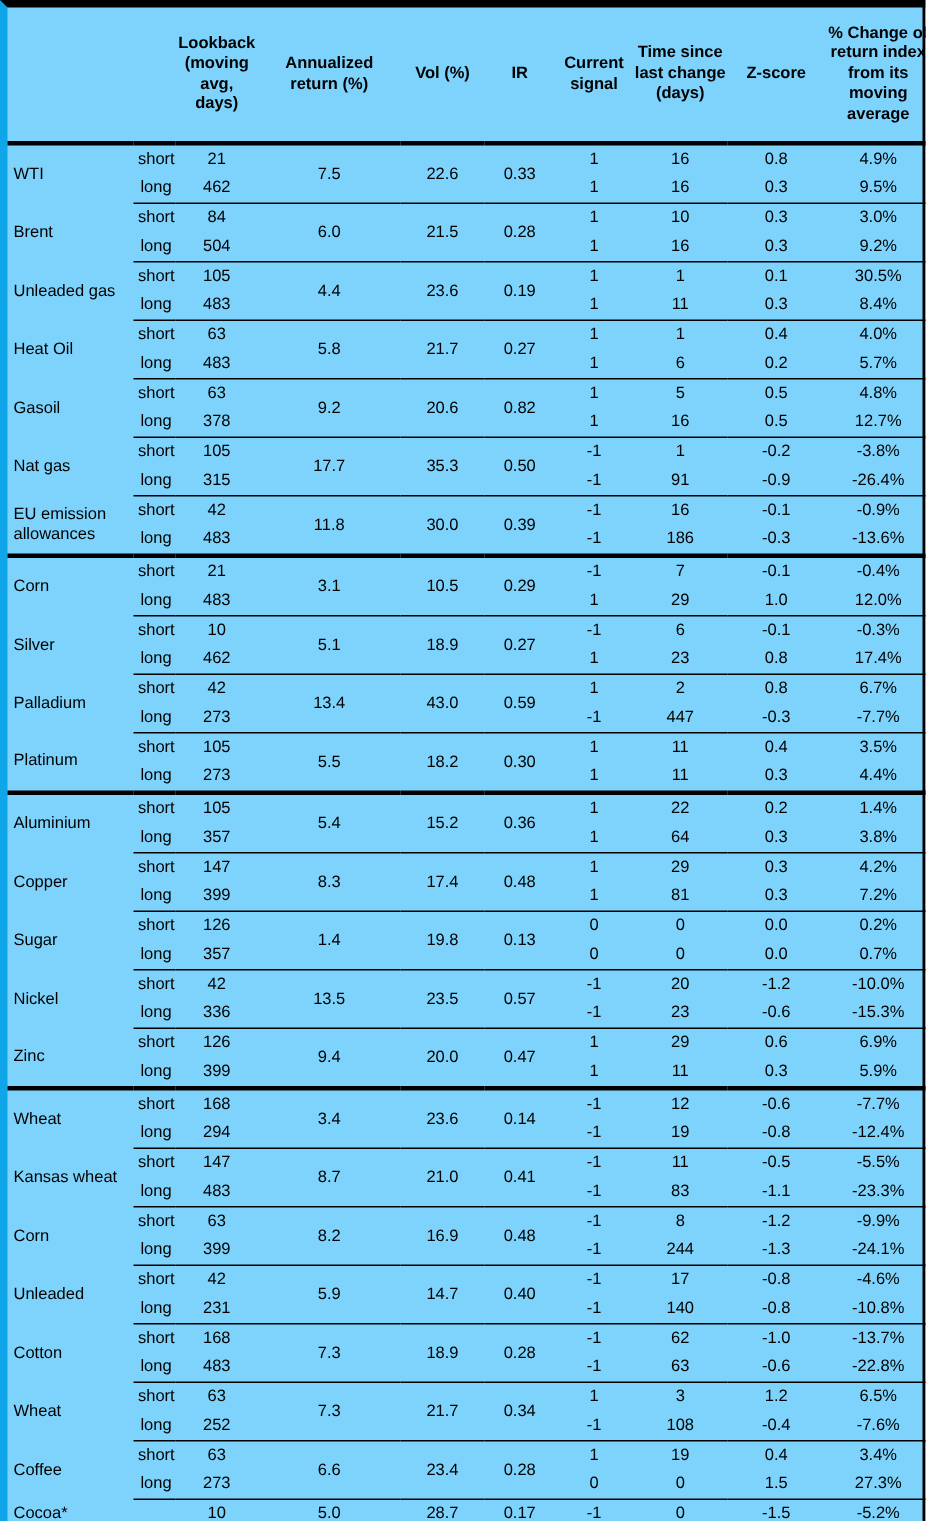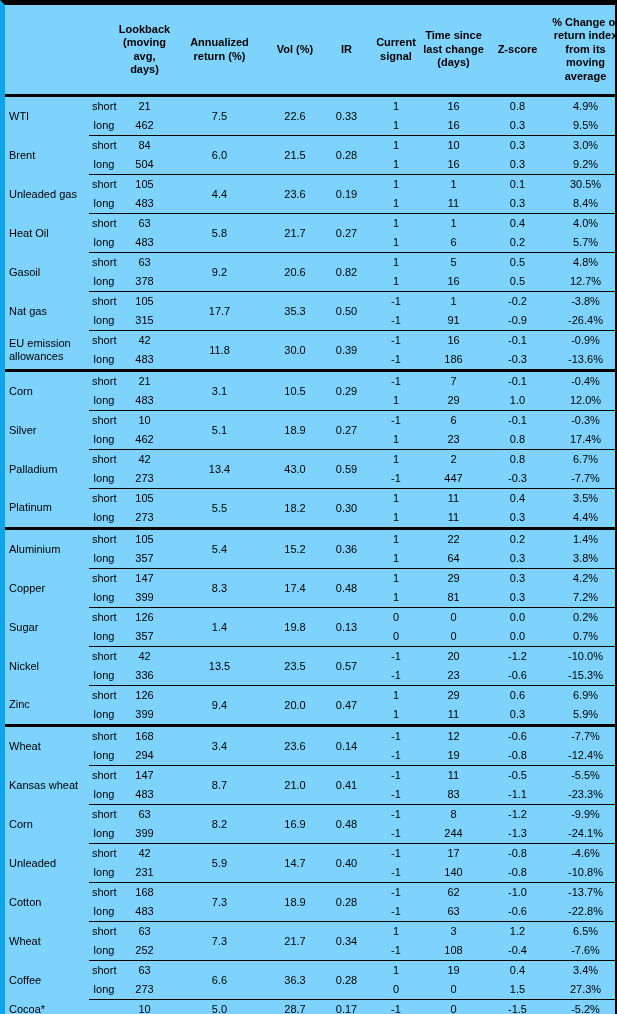--- a/index.html
+++ b/index.html
@@ -533,21 +533,21 @@
           <td class="num">-1</td>
           <td class="num">108</td>
           <td class="num">-0.4</td>
           <td class="num">-7.6%</td>
         </tr>
         <tr class="block-start">
           <td class="name" rowspan="2">Coffee</td>
           <td class="pos">short</td>
           <td class="num">63</td>
           <td class="num" rowspan="2">6.6</td>
-          <td class="num" rowspan="2">36.3</td>
+          <td class="num" rowspan="2">23.4</td>
           <td class="num" rowspan="2">0.28</td>
           <td class="num">1</td>
           <td class="num">19</td>
           <td class="num">0.4</td>
           <td class="num">3.4%</td>
         </tr>
         <tr class="inner">
           <td class="pos">long</td>
           <td class="num">273</td>
           <td class="num">0</td>

